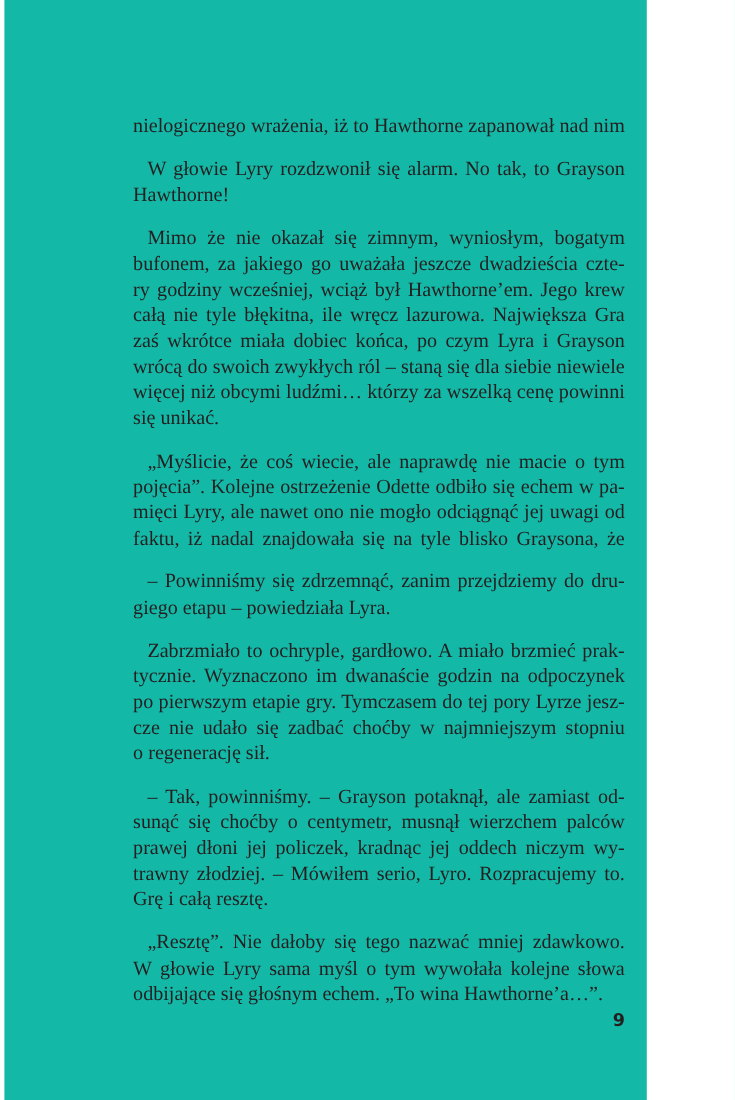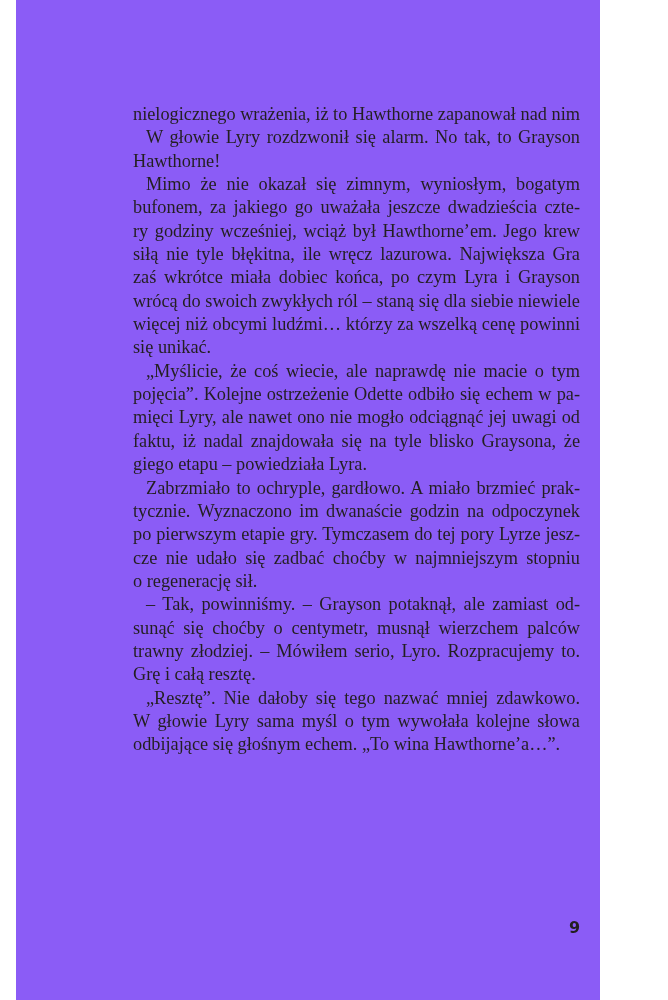--- a/index.html
+++ b/index.html
@@ -1,38 +1,38 @@
 <!DOCTYPE html>
 <html><head>
 <meta charset="utf-8">
 <style>
   html, body { margin: 0; padding: 0; background: #ffffff; }
   body { width: 668px; height: 1000px; position: relative; overflow: hidden; }
   .page {
-    position: absolute; left: 16px; top: 0; width: 584px; height: 1000px; background: #8b5cf6;
+    position: absolute; left: 4px; top: 0; width: 584px; height: 1000px; background: #14b8a6;
   }
   .text-block {
     position: absolute;
     left: 117px;
     top: 103px;
     width: 447px;
     font-family: "Liberation Serif", "DejaVu Serif", serif;
     font-size: 18.3px;
     line-height: 23.35px;
     color: #231f20;
   }
   .line {
     display: block;
     white-space: nowrap;
     text-align: justify;
     text-align-last: justify;
     height: 23.35px;
   }
   .line.last { text-align-last: left; }
-  .line.indent { padding-left: 13px; }
+  .line.indent { padding-left: 13px; margin-top: 16px; }
   .page-number {
     position: absolute;
     left: 553px;
     top: 918px;
     font-family: "DejaVu Sans", sans-serif;
     font-weight: bold;
     font-size: 16px;
     color: #231f20;
   }
 </style>
@@ -43,41 +43,43 @@
   <div class="text-block">
 
     <span class="line">nielogicznego wrażenia, iż to Hawthorne zapanował nad nim</span>
 
     <span class="line indent">W głowie Lyry rozdzwonił się alarm. No tak, to Grayson</span>
     <span class="line last">Hawthorne!</span>
 
     <span class="line indent">Mimo że nie okazał się zimnym, wyniosłym, bogatym</span>
     <span class="line">bufonem, za jakiego go uważała jeszcze dwadzieścia czte-</span>
     <span class="line">ry godziny wcześniej, wciąż był Hawthorne’em. Jego krew</span>
-    <span class="line">siłą nie tyle błękitna, ile wręcz lazurowa. Największa Gra</span>
+    <span class="line">całą nie tyle błękitna, ile wręcz lazurowa. Największa Gra</span>
     <span class="line">zaś wkrótce miała dobiec końca, po czym Lyra i Grayson</span>
     <span class="line">wrócą do swoich zwykłych ról – staną się dla siebie niewiele</span>
     <span class="line">więcej niż obcymi ludźmi… którzy za wszelką cenę powinni</span>
     <span class="line last">się unikać.</span>
 
     <span class="line indent">„Myślicie, że coś wiecie, ale naprawdę nie macie o tym</span>
     <span class="line">pojęcia”. Kolejne ostrzeżenie Odette odbiło się echem w pa-</span>
     <span class="line">mięci Lyry, ale nawet ono nie mogło odciągnąć jej uwagi od</span>
     <span class="line">faktu, iż nadal znajdowała się na tyle blisko Graysona, że</span>
 
+    <span class="line indent">– Powinniśmy się zdrzemnąć, zanim przejdziemy do dru-</span>
     <span class="line last">giego etapu – powiedziała Lyra.</span>
 
     <span class="line indent">Zabrzmiało to ochryple, gardłowo. A miało brzmieć prak-</span>
     <span class="line">tycznie. Wyznaczono im dwanaście godzin na odpoczynek</span>
     <span class="line">po pierwszym etapie gry. Tymczasem do tej pory Lyrze jesz-</span>
     <span class="line">cze nie udało się zadbać choćby w najmniejszym stopniu</span>
     <span class="line last">o regenerację sił.</span>
 
     <span class="line indent">– Tak, powinniśmy. – Grayson potaknął, ale zamiast od-</span>
     <span class="line">sunąć się choćby o centymetr, musnął wierzchem palców</span>
+    <span class="line">prawej dłoni jej policzek, kradnąc jej oddech niczym wy-</span>
     <span class="line">trawny złodziej. – Mówiłem serio, Lyro. Rozpracujemy to.</span>
     <span class="line last">Grę i całą resztę.</span>
 
     <span class="line indent">„Resztę”. Nie dałoby się tego nazwać mniej zdawkowo.</span>
     <span class="line">W głowie Lyry sama myśl o tym wywołała kolejne słowa</span>
     <span class="line last">odbijające się głośnym echem. „To wina Hawthorne’a…”.</span>
 
   </div>
 
   <div class="page-number">9</div>

